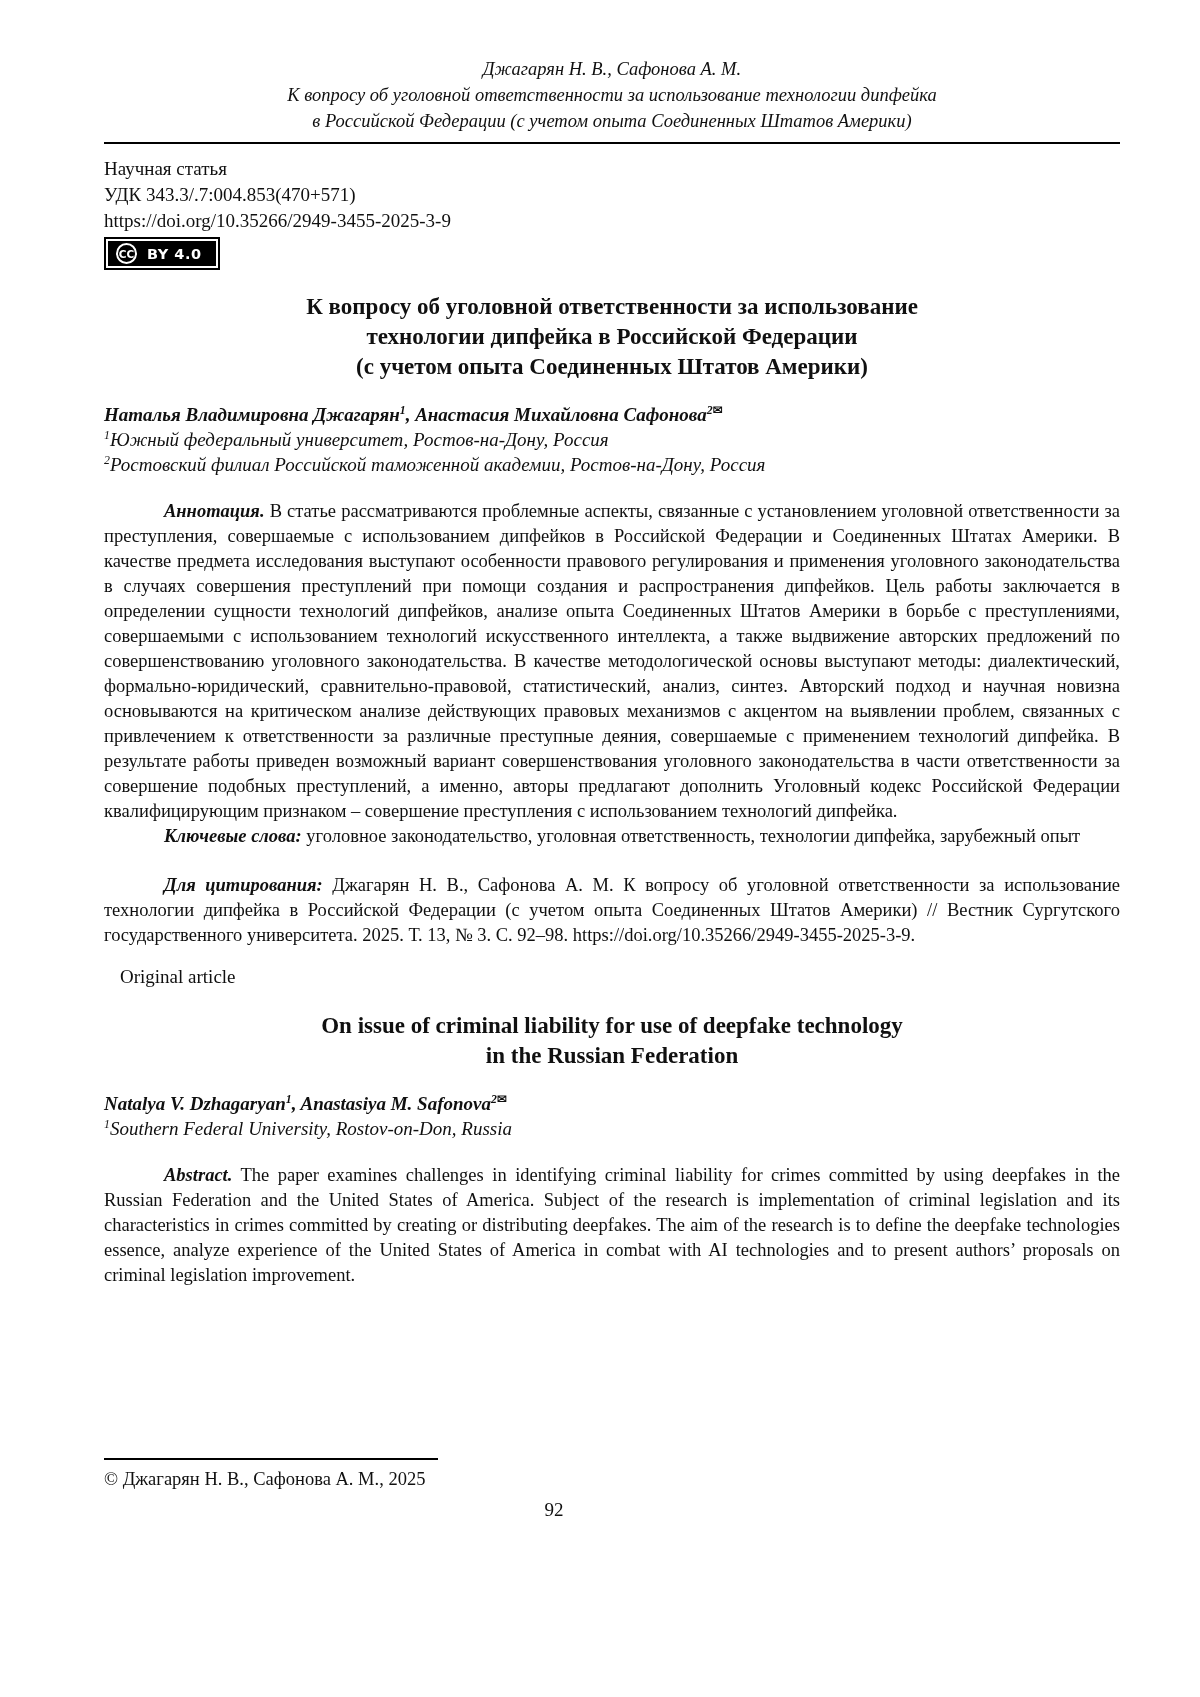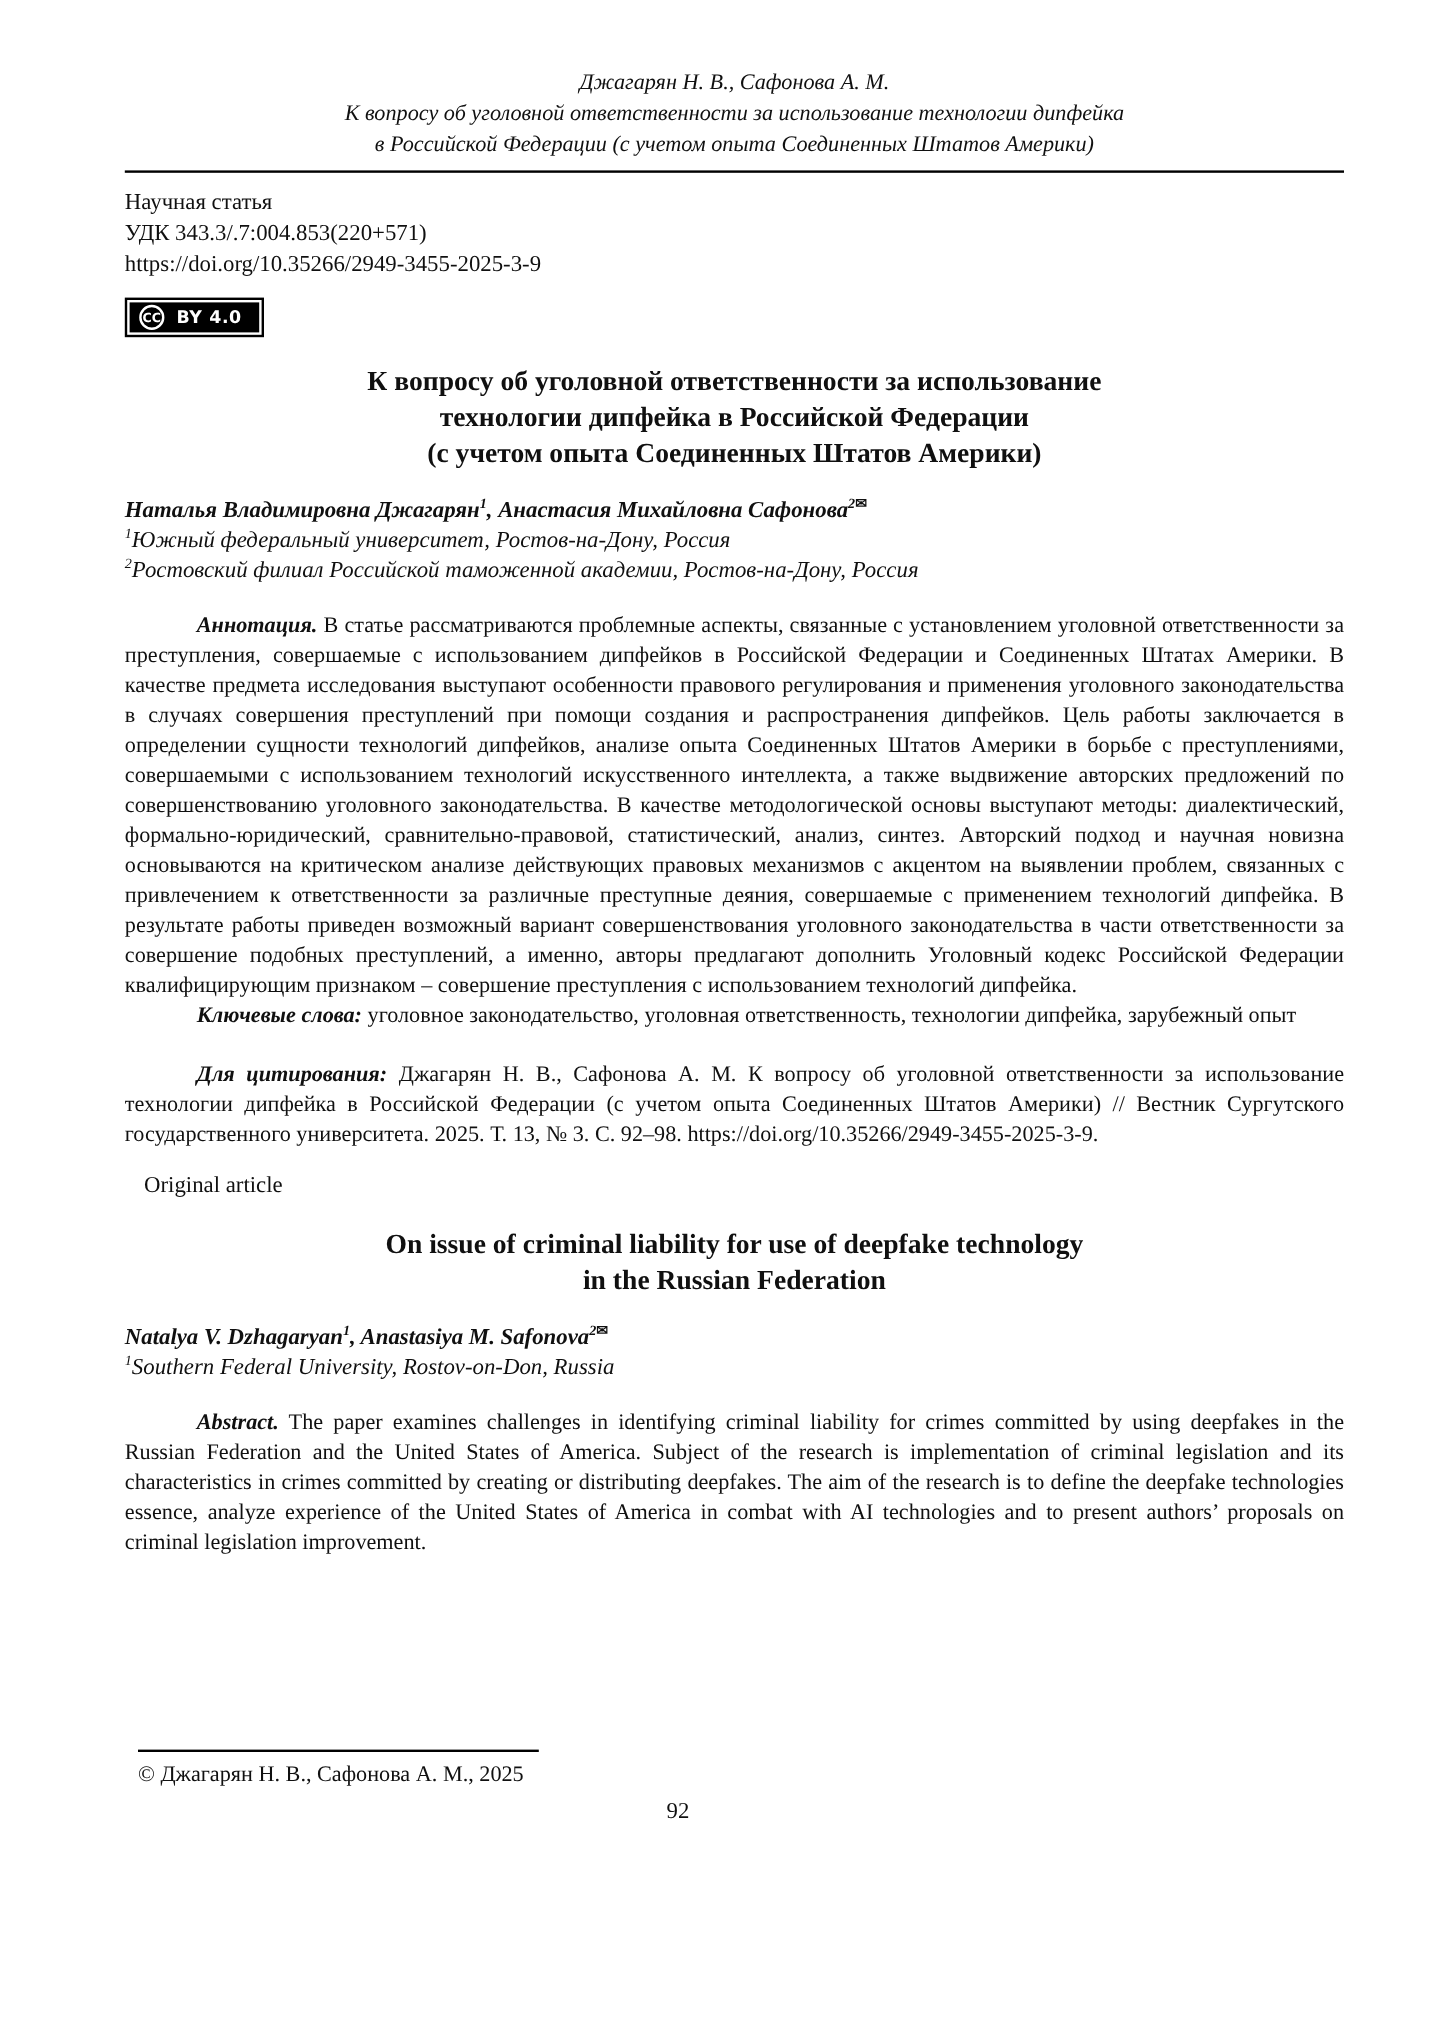--- a/index.html
+++ b/index.html
@@ -11,21 +11,21 @@
     box-sizing: border-box;
     overflow: hidden;
     background: #ffffff;
   }
   .running-head { font-style: italic; text-align: center; font-size: 18.5px; line-height: 26px; }
   .head-rule { border: 0; border-top: 2px solid #000; margin: 8px 0 0 0; }
 
   .meta-row { display: flex; justify-content: space-between; align-items: flex-start; margin-top: 12px; flex-direction: column; }
   .meta-left { font-size: 19px; line-height: 26px; }
 
-  .cc-badge { border: 2px solid #000; padding: 2px; background: #fff; flex: 0 0 auto; margin-top: 14px; }
+  .cc-badge { border: 2px solid #000; padding: 2px; background: #fff; flex: 0 0 auto; margin-top: 3px; }
   .cc-inner { background: #000; color: #fff; display: flex; align-items: center; gap: 10px; padding: 2px 14px 2px 8px; }
   .cc-circle {
     width: 21px; height: 21px; border: 2px solid #fff; border-radius: 50%;
     display: flex; align-items: center; justify-content: center;
     font-family: "DejaVu Sans", sans-serif; font-size: 10.5px; font-weight: bold;
     box-sizing: border-box;
   }
   .cc-label { font-family: "DejaVu Sans", sans-serif; font-size: 14.5px; font-weight: bold; letter-spacing: 0.5px; }
 
   .title { font-weight: bold; text-align: center; font-size: 23px; line-height: 30px; margin: 22px 0 0 0; }
@@ -36,42 +36,42 @@
 
   .para { margin: 0; font-size: 18.5px; line-height: 25px; text-align: justify; text-indent: 60px; }
   .mt22 { margin-top: 22px; }
   .mt24 { margin-top: 24px; }
   .runin { font-weight: bold; font-style: italic; }
   .plain { margin: 16px; font-size: 19px; line-height: 25px; }
 
   sup { font-size: 62%; line-height: 0; vertical-align: super; }
   .mail-sup { font-style: normal; }
 
-  .footer { position: absolute; left: 115px; width: 900px; top: 1458px; font-size: 18.5px; line-height: 25px; }
+  .footer { position: absolute; left: 104px; width: 900px; top: 1458px; font-size: 18.5px; line-height: 25px; }
   .footer-rule { width: 334px; border-top: 2px solid #000; height: 0; }
   .copyright { margin-top: 7px; }
   .page-number { text-align: center; margin-top: 5px; font-size: 19px; }
 </style>
 </head>
 <body>
 
 <div class="page">
 
   <header class="running-head">
     <span class="t-line">Джагарян Н. В., Сафонова А. М.</span>
     <span class="t-line">К вопросу об уголовной ответственности за использование технологии дипфейка</span>
     <span class="t-line">в Российской Федерации (с учетом опыта Соединенных Штатов Америки)</span>
   </header>
 
   <hr class="head-rule">
 
   <section class="meta-row">
     <div class="meta-left">
       <div>Научная статья</div>
-      <div>УДК 343.3/.7:004.853(220+571)</div>
+      <div>УДК 343.3/.7:004.853(470+571)</div>
       <div>https://doi.org/10.35266/2949-3455-2025-3-9</div>
     </div>
     <div class="cc-badge">
       <div class="cc-inner">
         <span class="cc-circle">CC</span>
         <span class="cc-label">BY 4.0</span>
       </div>
     </div>
   </section>
 

